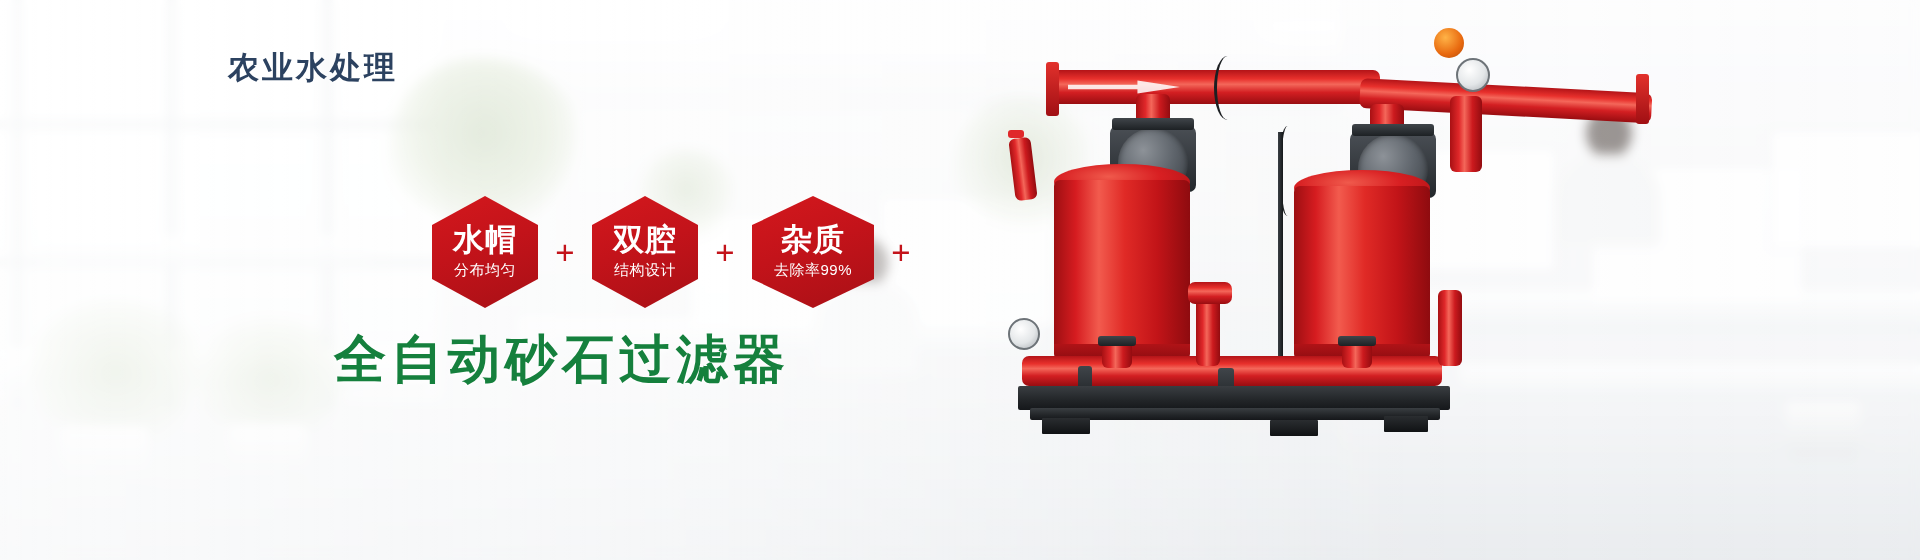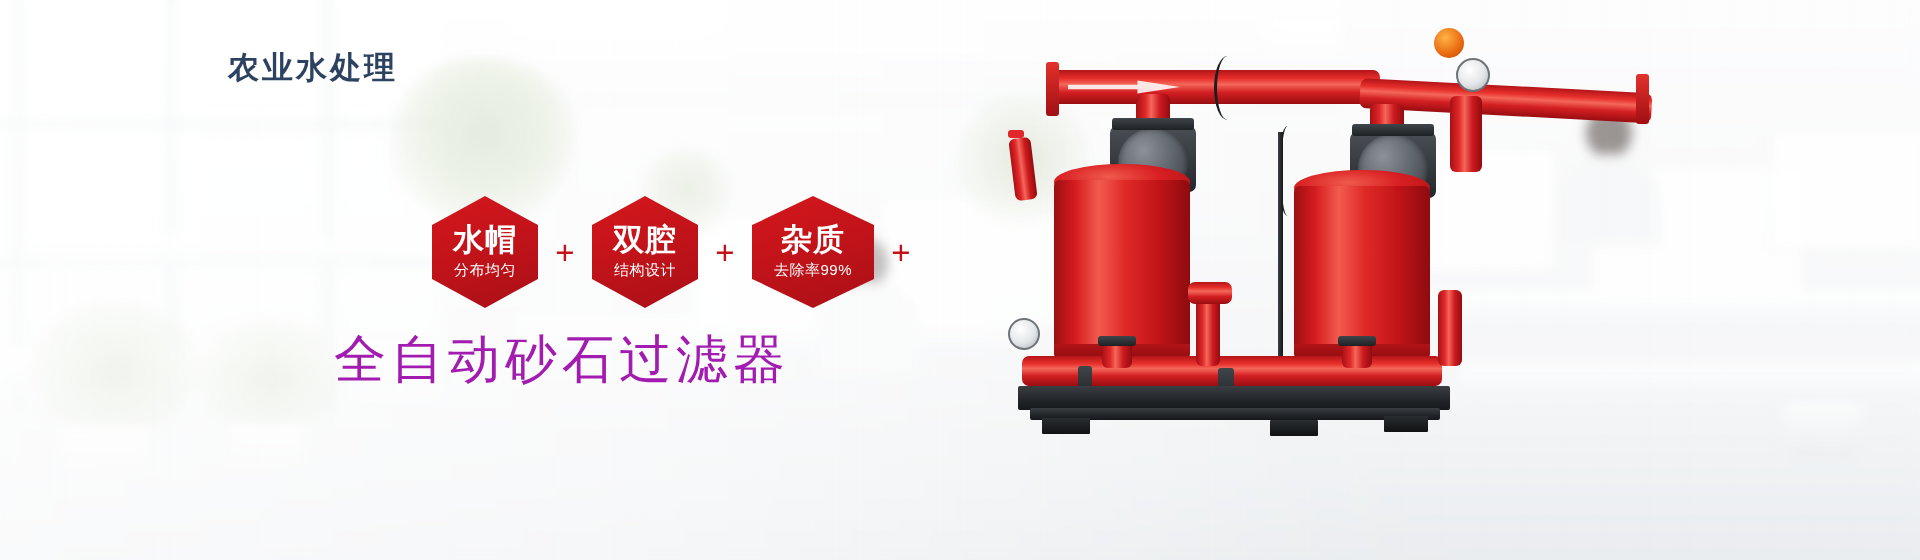--- a/index.html
+++ b/index.html
@@ -162,23 +162,23 @@
     letter-spacing: 3px;
     color: #2c4260;
     text-shadow: 0 2px 4px rgba(255,255,255,0.7);
     white-space: nowrap;
   }
   .product-name {
     position: absolute;
     left: 334px;
     top: 325px;
     font-size: 52px;
-    font-weight: 400;
+    font-weight: 700;
     letter-spacing: 5px;
-    color: #a21caf;
+    color: #15803d;
     text-shadow: 0 2px 4px rgba(255,255,255,0.7);
     white-space: nowrap;
   }
 
   
   .features {
     position: absolute;
     left: 432px;
     top: 196px;
     display: flex;

